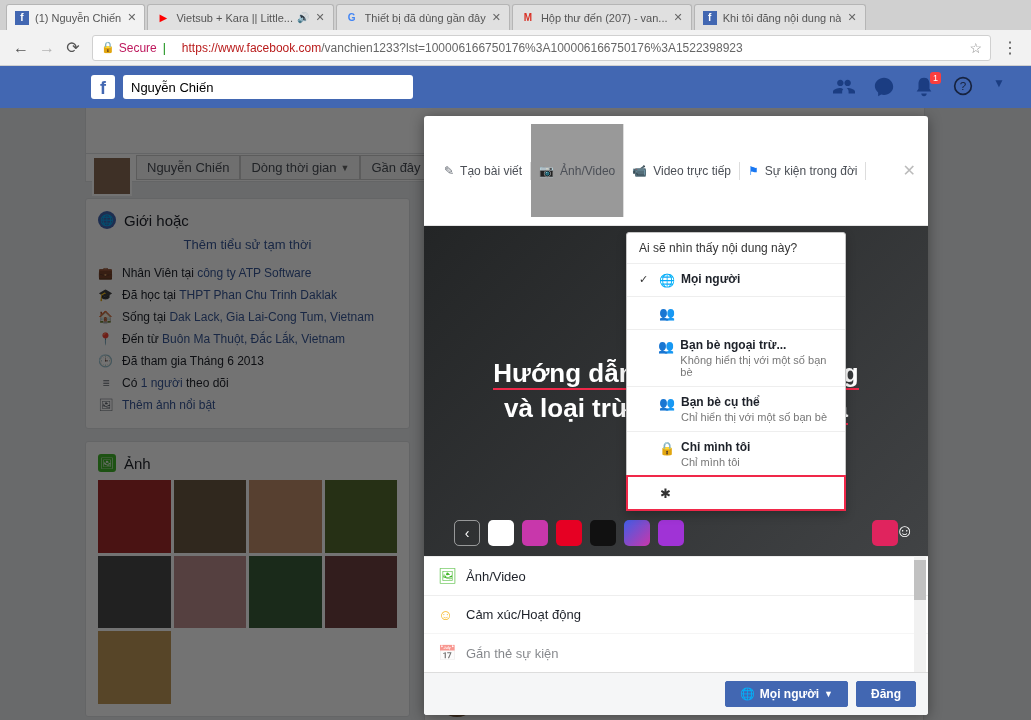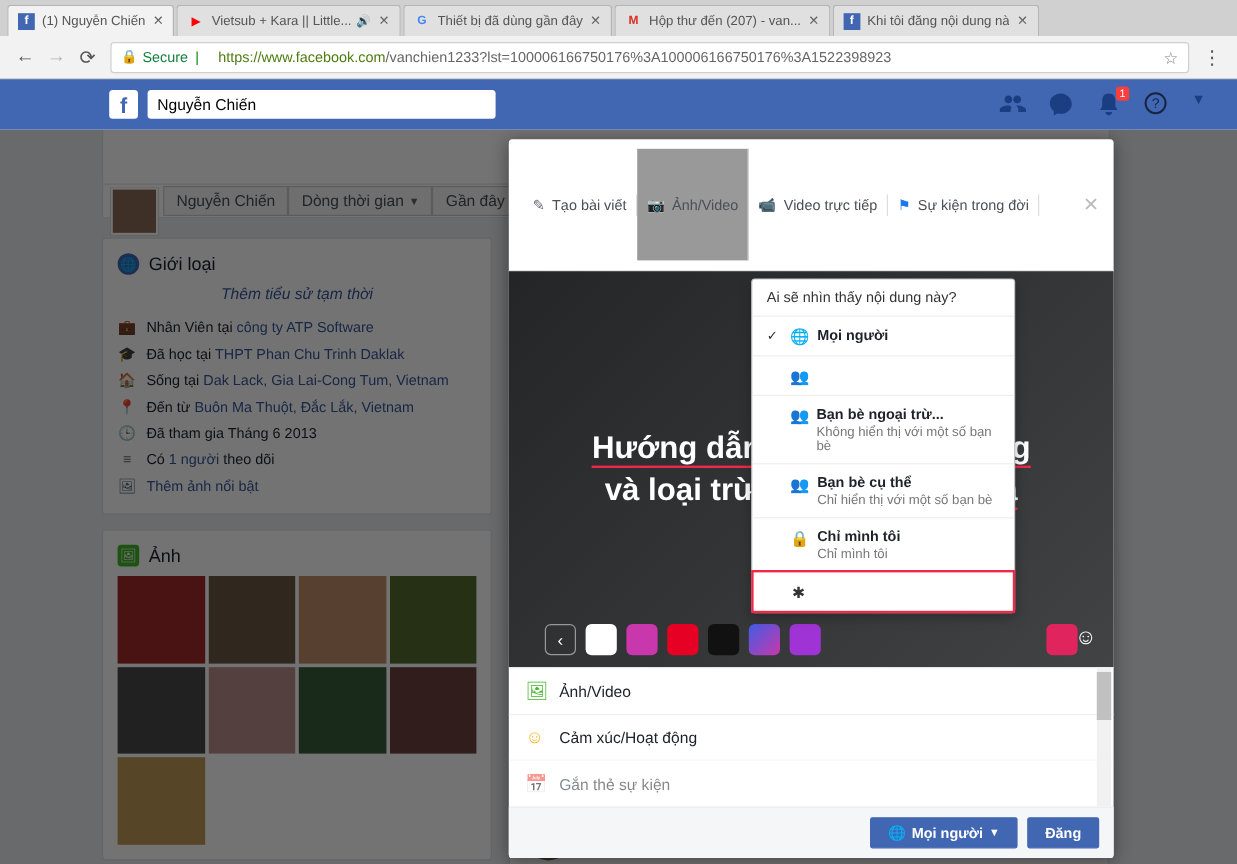--- a/index.html
+++ b/index.html
@@ -10,22 +10,22 @@
   .tab { height:26px; background:#f2f2f2; border-radius:3px 3px 0 0; display:flex; align-items:center; padding:0 8px; font-size:11px; color:#555; max-width:190px; margin-right:2px; border:1px solid #b5b5b5; border-bottom:none; white-space:nowrap; overflow:hidden; }
   .tab.inactive { background:#e0e0e0; }
   .tab .favicon { width:14px; height:14px; margin-right:6px; flex-shrink:0; display:flex; align-items:center; justify-content:center; font-size:10px;}
   .tab .tab-title { flex:1; overflow:hidden; text-overflow:ellipsis; }
   .tab .speaker { margin-left:4px; color:#666; font-size:10px;}
   .tab .tab-close { margin-left:6px; color:#666; font-size:11px;}
   .browser-toolbar { height:36px; background:#f2f2f2; border-bottom:1px solid #d0d0d0; display:flex; align-items:center; padding:0 8px; }
   .nav-btn { width:26px; height:26px; display:flex; align-items:center; justify-content:center; color:#555; font-size:16px; }
   .omnibox { flex:1; height:26px; background:#fff; border:1px solid #d0d0d0; border-radius:3px; display:flex; align-items:center; padding:0 8px; margin:0 6px; font-size:12px; color:#333; }
   .omnibox .secure-icon { color:#0a8a0a; margin-right:4px; font-size:11px;}
-  .omnibox .secure-text { color:#15803d; margin-right:6px; font-size:12px;}
-  .omnibox .url-host { color:#4d7c0f;padding-left:12px; }
+  .omnibox .secure-text { color:#be185d; margin-right:6px; font-size:12px;}
+  .omnibox .url-host { color:#b91c1c;padding-left:12px; }
   .omnibox .url-path { color:#666; }
   .omnibox .star { margin-left:auto; color:#888; font-size:14px;}
 
   
   .fb-bar { height:42px; background:#4267b2; display:flex; align-items:center; padding:0 16px; position:relative; z-index:5;}
   .fb-logo { width:24px; height:24px; background:#fff; color:#4267b2; font-weight:bold; font-size:18px; display:flex; align-items:flex-end; justify-content:center; border-radius:3px; margin-right:8px; padding-bottom:0;}
   .fb-search { width:290px; height:24px; background:#fff; border:none; border-radius:3px; padding:0 8px; font-size:13px;}
   .fb-bar-right { margin-left:auto; display:flex; align-items:center; gap:18px; color:#385898;}
   .fb-bar-icon { width:22px; height:22px; position:relative; color:#1b3d82;}
   .fb-bar-icon .badge { position:absolute; top:-4px; right:-6px; background:#fa3e3e; color:#fff; font-size:9px; border-radius:3px; padding:1px 3px;}
@@ -197,23 +197,23 @@
     <div class="ptab">
         <span>Gần đây</span>
       </div>
   </div>
   <div class="mini-avatar"></div>
 
   <div class="profile-col" style="top:90px;">
     <div class="card">
       <div class="card-title">
         <span class="globe-icon">🌐</span>
-        <span>Giới loại</span>
-      </div>
-      <div style="text-align:center;margin:6px 0 10px;font-style:italic;">
+        <span>Giới hoặc</span>
+      </div>
+      <div style="text-align:center;margin:6px 0 10px;">
         <span class="link-blue">Thêm tiểu sử tạm thời</span>
       </div>
       <ul class="about-list">
         <li>
             <span class="ic">💼</span>
             <span><span>Nhân Viên tại </span><span class="link-blue">công ty ATP Software</span></span>
           </li>
         <li>
             <span class="ic">🎓</span>
             <span><span>Đã học tại </span><span class="link-blue">THPT Phan Chu Trinh Daklak</span></span>

